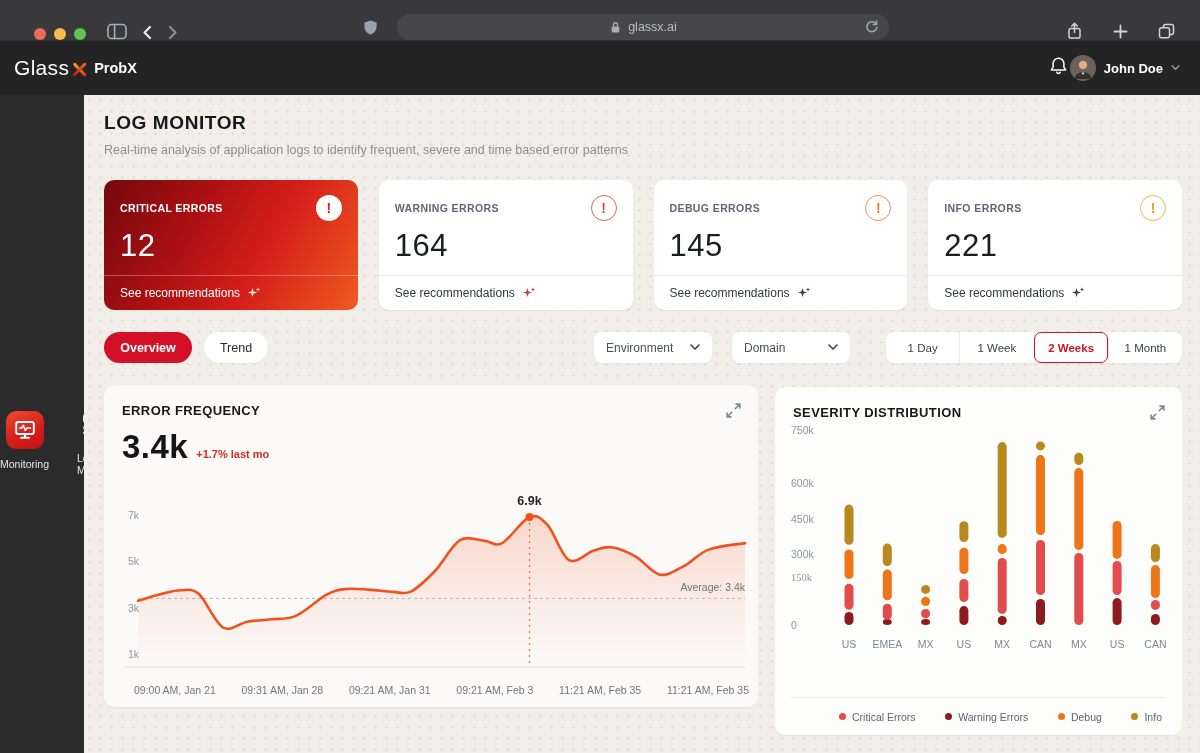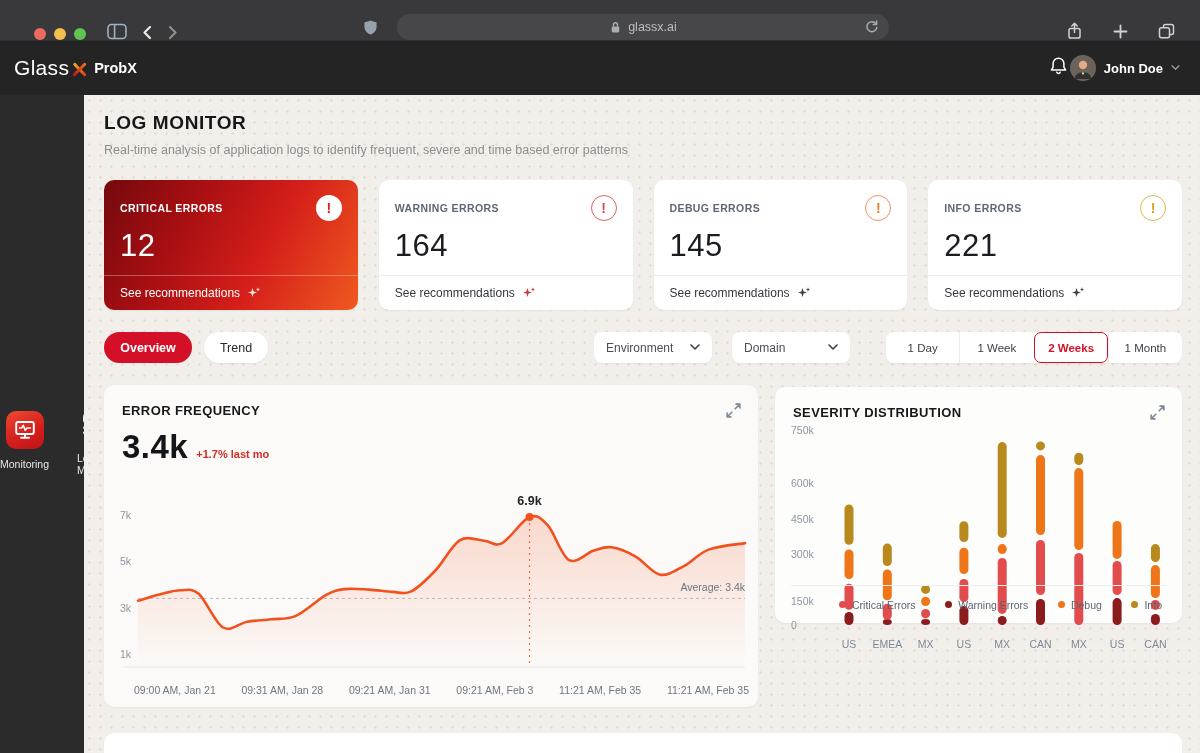--- a/index.html
+++ b/index.html
@@ -69,29 +69,29 @@
   .select{width:118px;height:31px;background:#fff;border-radius:8px;display:flex;align-items:center;justify-content:space-between;padding:0 12px;font-size:12px;color:#4b4f55;box-shadow:0 1px 2px rgba(0,0,0,.05);cursor:pointer}
   .range-group{margin-left:36px;display:flex;background:#fff;border-radius:8px;height:31px;width:296px;box-shadow:0 1px 2px rgba(0,0,0,.05)}
   .range{flex:1;display:flex;align-items:center;justify-content:center;font-size:11.5px;color:#3c4046;border-left:1px solid #ebebeb;cursor:pointer}
   .range:first-child{border-left:none}
   .range.active{outline:1.5px solid #d31027;outline-offset:-1.5px;border-radius:7px;color:#d31027;font-weight:700}
 
   
   .charts-row{display:flex;gap:17px;margin-top:22px;align-items:flex-start}
   .chart-card{position:relative;border-radius:10px;box-shadow:0 1px 2px rgba(0,0,0,.05)}
   .freq-card{width:654px;height:322px;background:#fbfaf8}
-  .sev-card{width:407px;height:236px;background:#fdfdfc;margin-top:2px}
+  .sev-card{width:407px;height:348px;background:#fdfdfc;margin-top:2px}
   .card-head{position:absolute;top:17px;left:18px;right:16px;display:flex;justify-content:space-between;align-items:center;z-index:3}
   .card-title{font-size:13px;font-weight:800;color:#17181a;letter-spacing:.4px}
   .kpi{position:absolute;top:43px;left:18px;display:flex;align-items:baseline;gap:8px;z-index:3}
   .kpi-value{font-size:33px;font-weight:800;color:#141518;letter-spacing:.5px}
   .kpi-delta{font-size:11px;font-weight:700;color:#d32c25}
   .chart-svg{position:absolute;inset:0;z-index:1}
   .y-labels span{position:absolute;font-size:10.5px;color:#8d96a1;z-index:2}
-  .freq-ylabels span{width:27px;text-align:right;left:0}
+  .freq-ylabels span{width:27px;text-align:right;left:8px}
   .sev-ylabels span{left:16px}
   .x-labels{position:absolute;left:30px;width:615px;bottom:11px;display:flex;justify-content:space-between;font-size:10.5px;color:#6f7780;z-index:2}
   .legend-row{position:absolute;left:16px;right:16px;bottom:0;height:38px;border-top:1px solid #eee;display:flex;align-items:center;justify-content:space-between;padding:0 4px 0 48px;z-index:3;font-size:10.5px;color:#5b6570}
   .legend-item{display:flex;align-items:center;gap:6px}
   .legend-dot{width:7px;height:7px;border-radius:50%}
 
   .bottom-card{margin-top:26px;height:40px;background:#fff;border-radius:10px 10px 0 0;box-shadow:0 1px 2px rgba(0,0,0,.05)}
 </style>
 </head>
 <body>
@@ -422,21 +422,21 @@
               <rect x="375.9" y="213.0" width="9" height="9.9" rx="4.5" fill="#e34c4c"></rect>
               <rect x="375.9" y="178.1" width="9" height="33.0" rx="4.5" fill="#ef7519"></rect>
               <rect x="375.9" y="157.1" width="9" height="17.9" rx="4.5" fill="#b8891c"></rect>
               <text x="380.4" y="261" text-anchor="middle" fill="#7e8893" font-size="10.5" font-family="Liberation Sans, sans-serif">CAN</text>
             </svg>
           <div class="y-labels sev-ylabels" id="sev-ylabels">
               <span style="top: 37px;">750k</span>
               <span style="top: 90.4px;">600k</span>
               <span style="top: 125.8px;">450k</span>
               <span style="top: 161.2px;">300k</span>
-              <span style="top: 208px;">150k</span>
+              <span style="top: 185px; font-family: Liberation Serif, serif;">150k</span>
               <span style="top: 232px;">0</span>
             </div>
           <div class="legend-row" id="sev-legend">
               <div class="legend-item">
                 <span class="legend-dot" style="background: rgb(227, 76, 76);"></span>
                 <span>Critical Errors</span>
               </div>
               <div class="legend-item">
                 <span class="legend-dot" style="background: rgb(140, 27, 30);"></span>
                 <span>Warning Errors</span>

